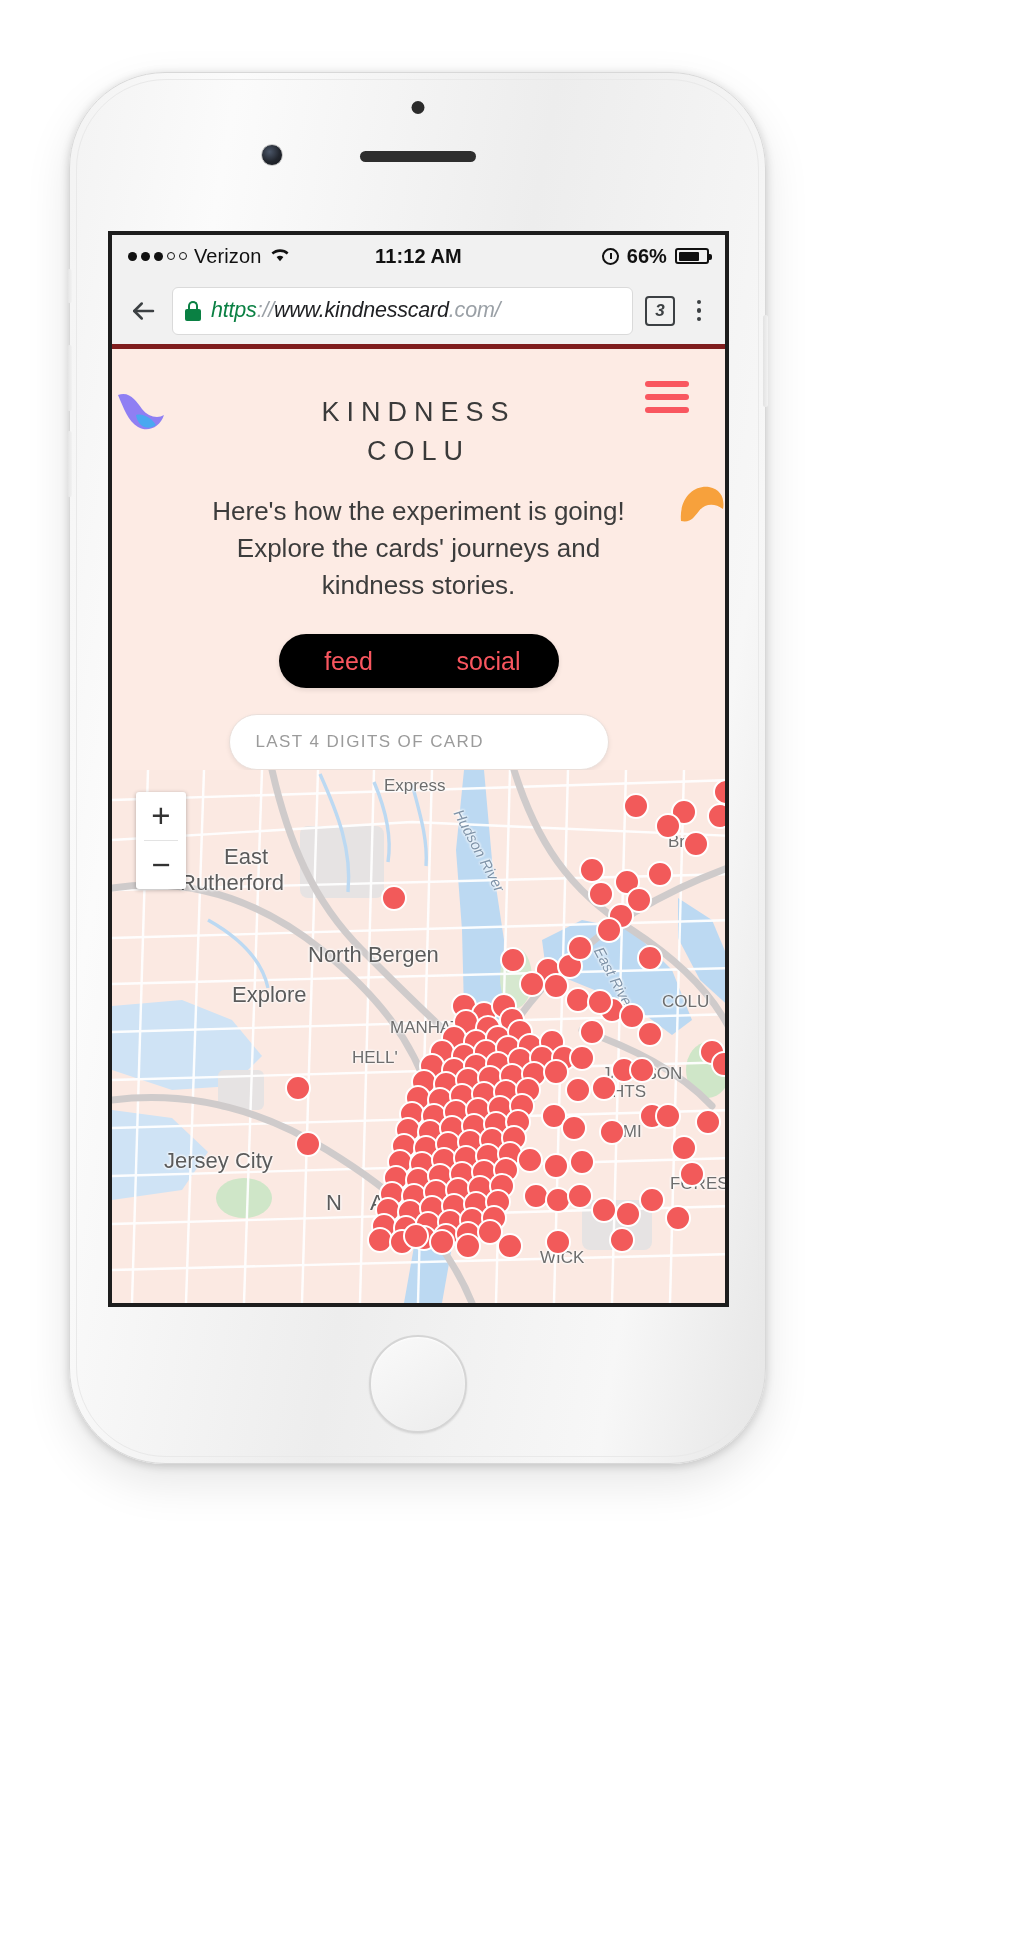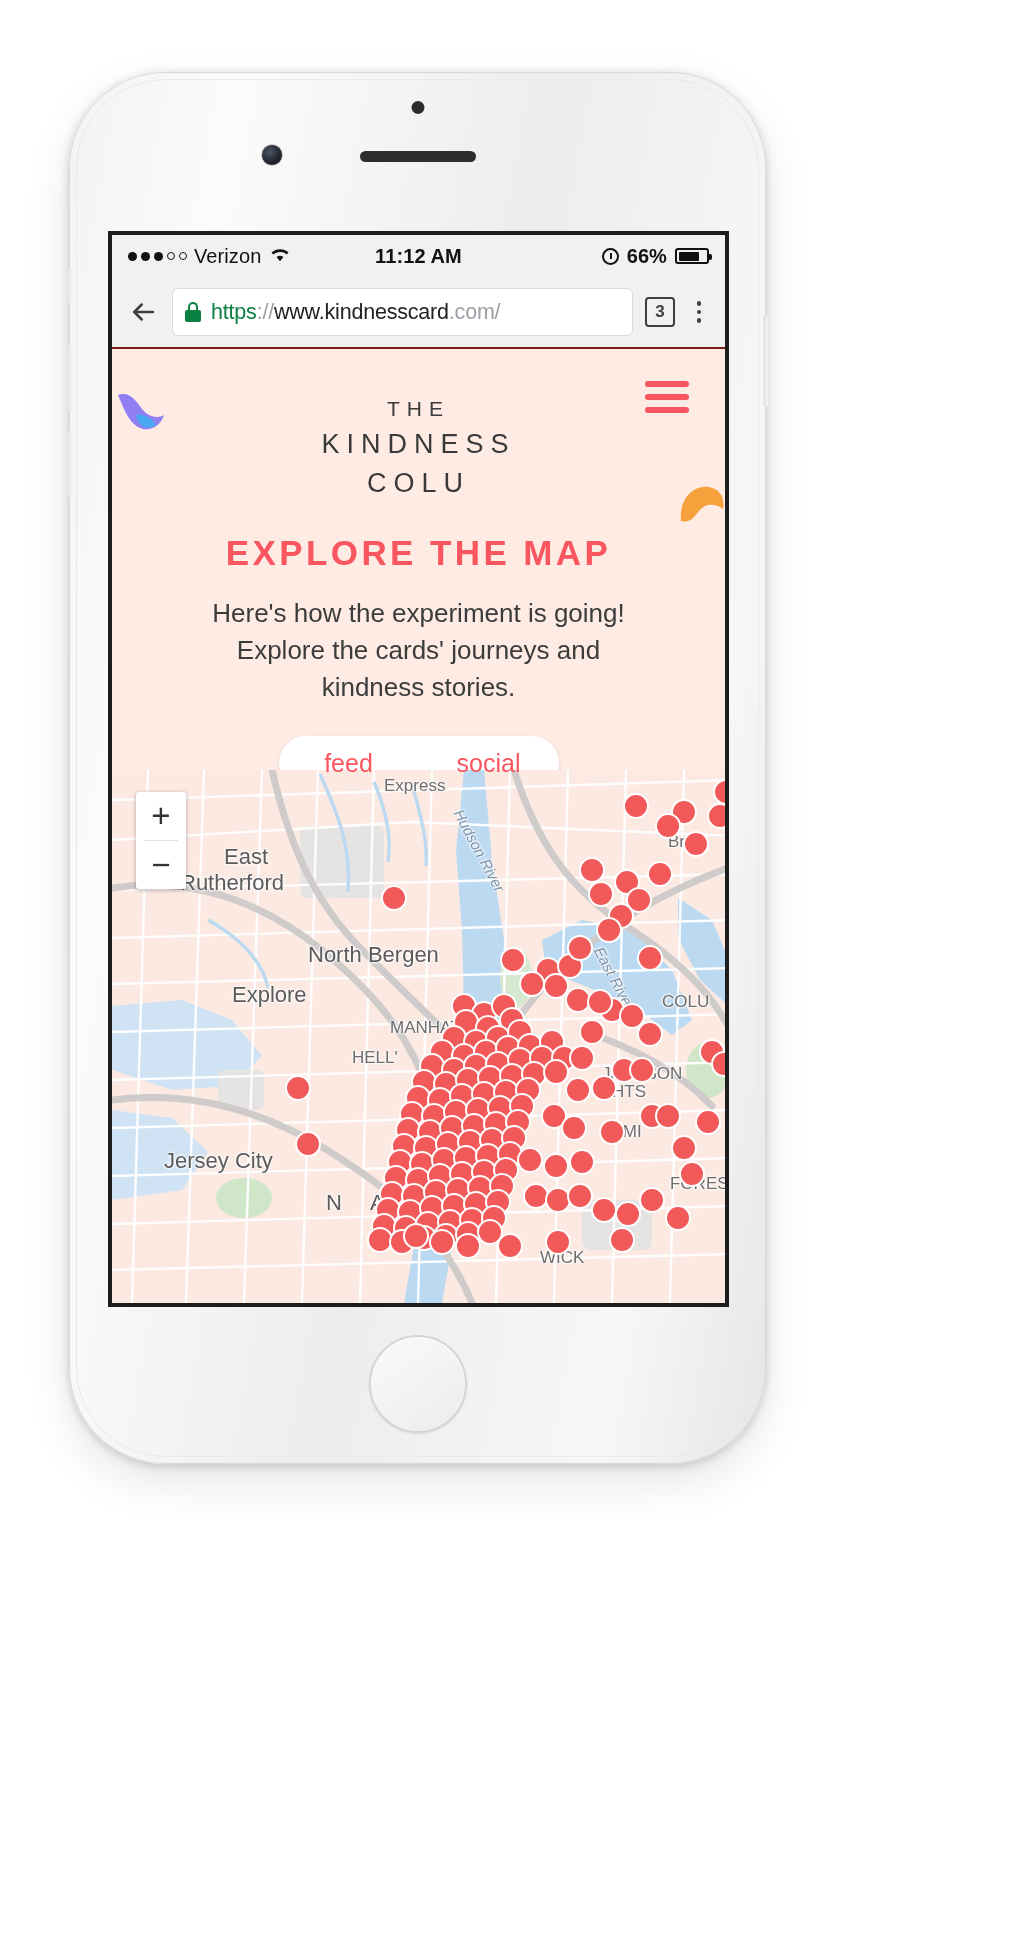--- a/index.html
+++ b/index.html
@@ -86,21 +86,22 @@
   .alarm-ic::after { content:""; position:absolute; left:6px; top:3px; width:2px; height:6px; background:#111; }
   .batt-pct { font-size: 20px; font-weight: 600; }
   .batt { width: 34px; height: 16px; border: 2px solid #111; border-radius: 3px; position: relative; }
   .batt::after { content:""; position:absolute; right:-5px; top:4px; width:3px; height:6px; background:#111; border-radius:0 2px 2px 0; }
   .batt-fill { position:absolute; left:1.5px; top:1.5px; bottom:1.5px; width:68%; background:#111; border-radius:1px; }
 
   
   .chrome {
     height: 72px; background: #f1f1f1;
     display: flex; align-items: center; padding: 0 14px; gap: 12px;
-    border-bottom: 2px solid #7f1d1d;
+    border-bottom: 5px solid #7f1d1d;
+    font-style: italic;
   }
   .back-btn { width: 34px; height: 34px; display:flex; align-items:center; justify-content:center; flex:0 0 auto; }
   .back-btn svg { width: 30px; height: 30px; }
   .omnibox {
     flex: 1; height: 48px; background: #fff; border: 1px solid #dadada;
     border-radius: 6px; display: flex; align-items: center; gap: 10px;
     padding: 0 12px; overflow: hidden; white-space: nowrap;
   }
   .lock { width: 16px; height: 20px; position: relative; flex: 0 0 auto; }
   .lock-body { position:absolute; bottom:0; left:0; width:16px; height:12px; background:#0a8043; border-radius:2px; }
@@ -142,21 +143,21 @@
     letter-spacing: 3.4px; margin-top: 30px;
   }
   .lede {
     text-align:center; color:#3c3c3c; font-size: 26px; line-height: 1.42;
     margin: 22px auto 0; max-width: 470px; font-weight: 400;
   }
 
   .toggle-wrap { display:flex; justify-content:center; margin-top: 30px; }
   .toggle {
     position: relative; display:flex; align-items:flex-start;
-    background:#ffffff; border-radius: 40px; height: 54px;
+    background:#000000; border-radius: 40px; height: 54px;
     box-shadow: 0 2px 5px rgba(0,0,0,.10);
   }
   .toggle .seg {
     width: 140px; text-align:center; font-size: 25px; color:#f9565f;
     line-height: 54px; cursor: pointer; position: relative; z-index: 1;
   }
   .toggle .seg.active {
     color:#fff; background:#f9565f; border-radius: 40px; height: 62px; line-height: 62px;
     box-shadow: 0 4px 9px rgba(0,0,0,.22); margin: 0 -2px;
   }
@@ -286,26 +287,24 @@
         </div>
 
         <div class="hero">
           <div class="hamburger">
               <i></i>
               <i></i>
               <i></i>
             </div>
 
           <div class="logo">
-            <div class="l1">THE</div>
             <div class="l2">KINDNESS</div>
             <div class="l3">COLU</div>
           </div>
 
-          <h1 class="h1">EXPLORE THE MAP</h1>
 
           <p class="lede">
             <span>Here's how the experiment is going!</span><br>
             <span>Explore the cards' journeys and</span><br>
             <span>kindness stories.</span>
           </p>
 
           <div class="toggle-wrap">
             <div class="toggle">
               <div class="seg">feed</div>

